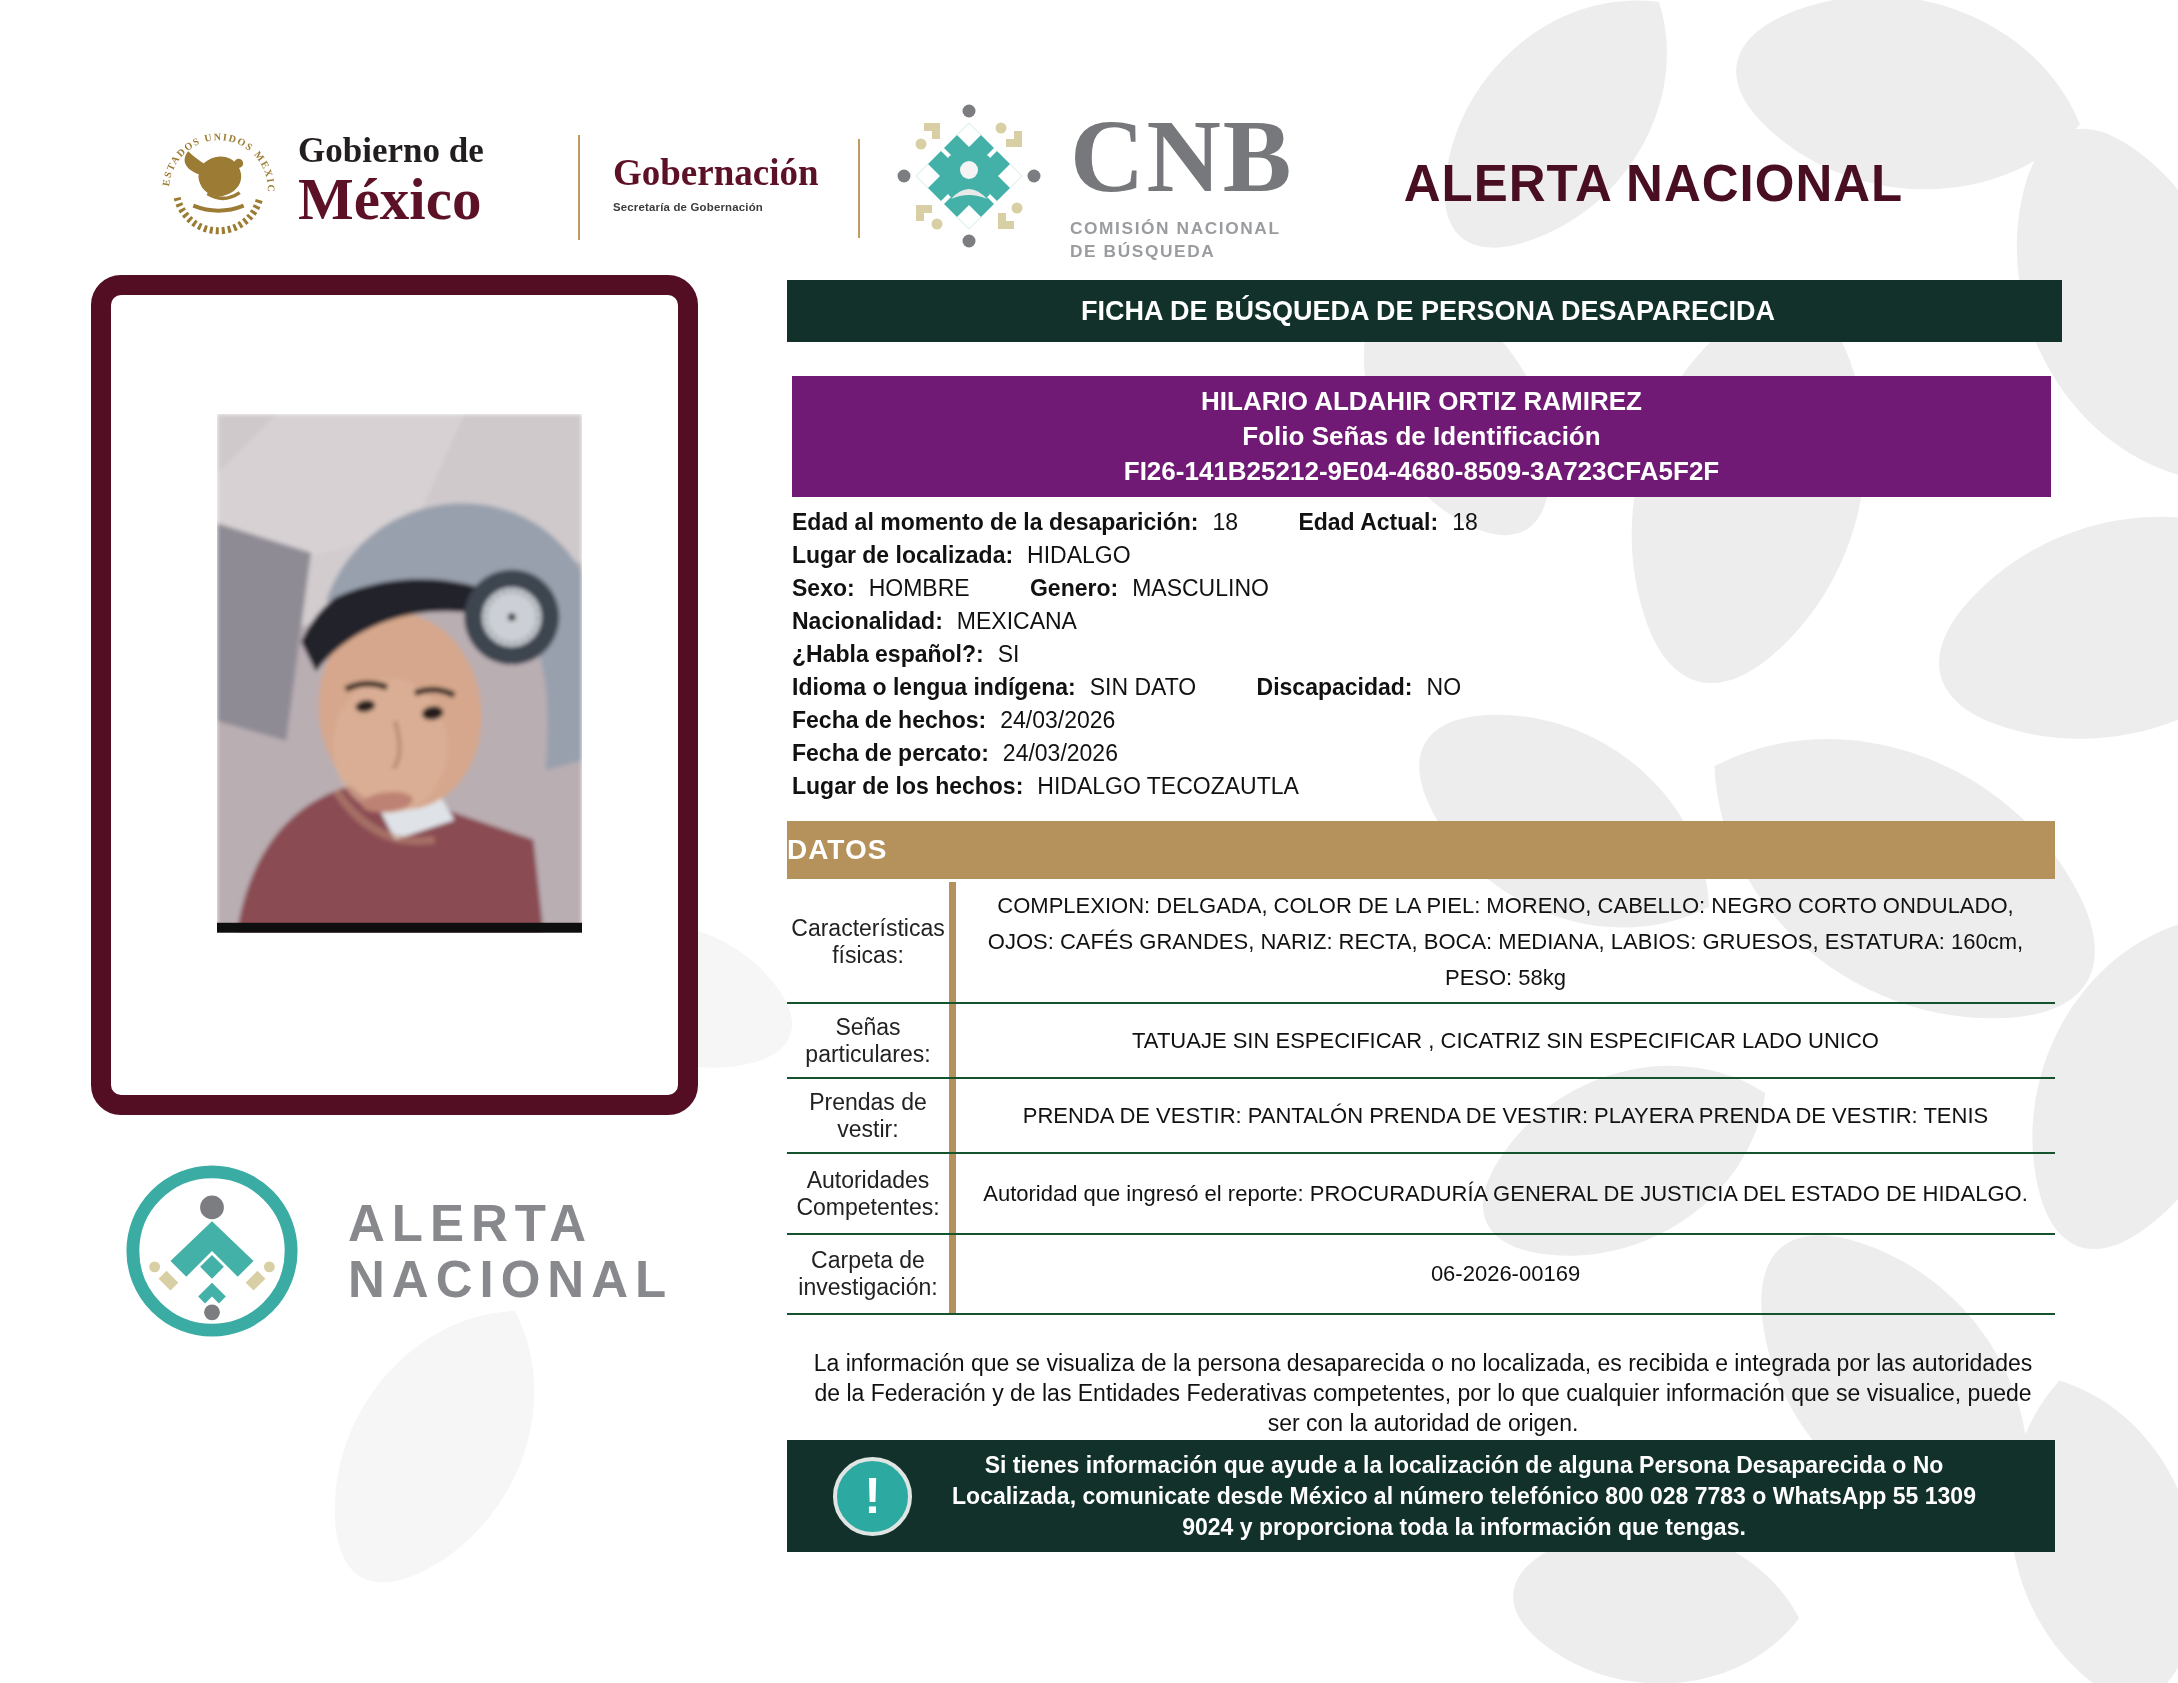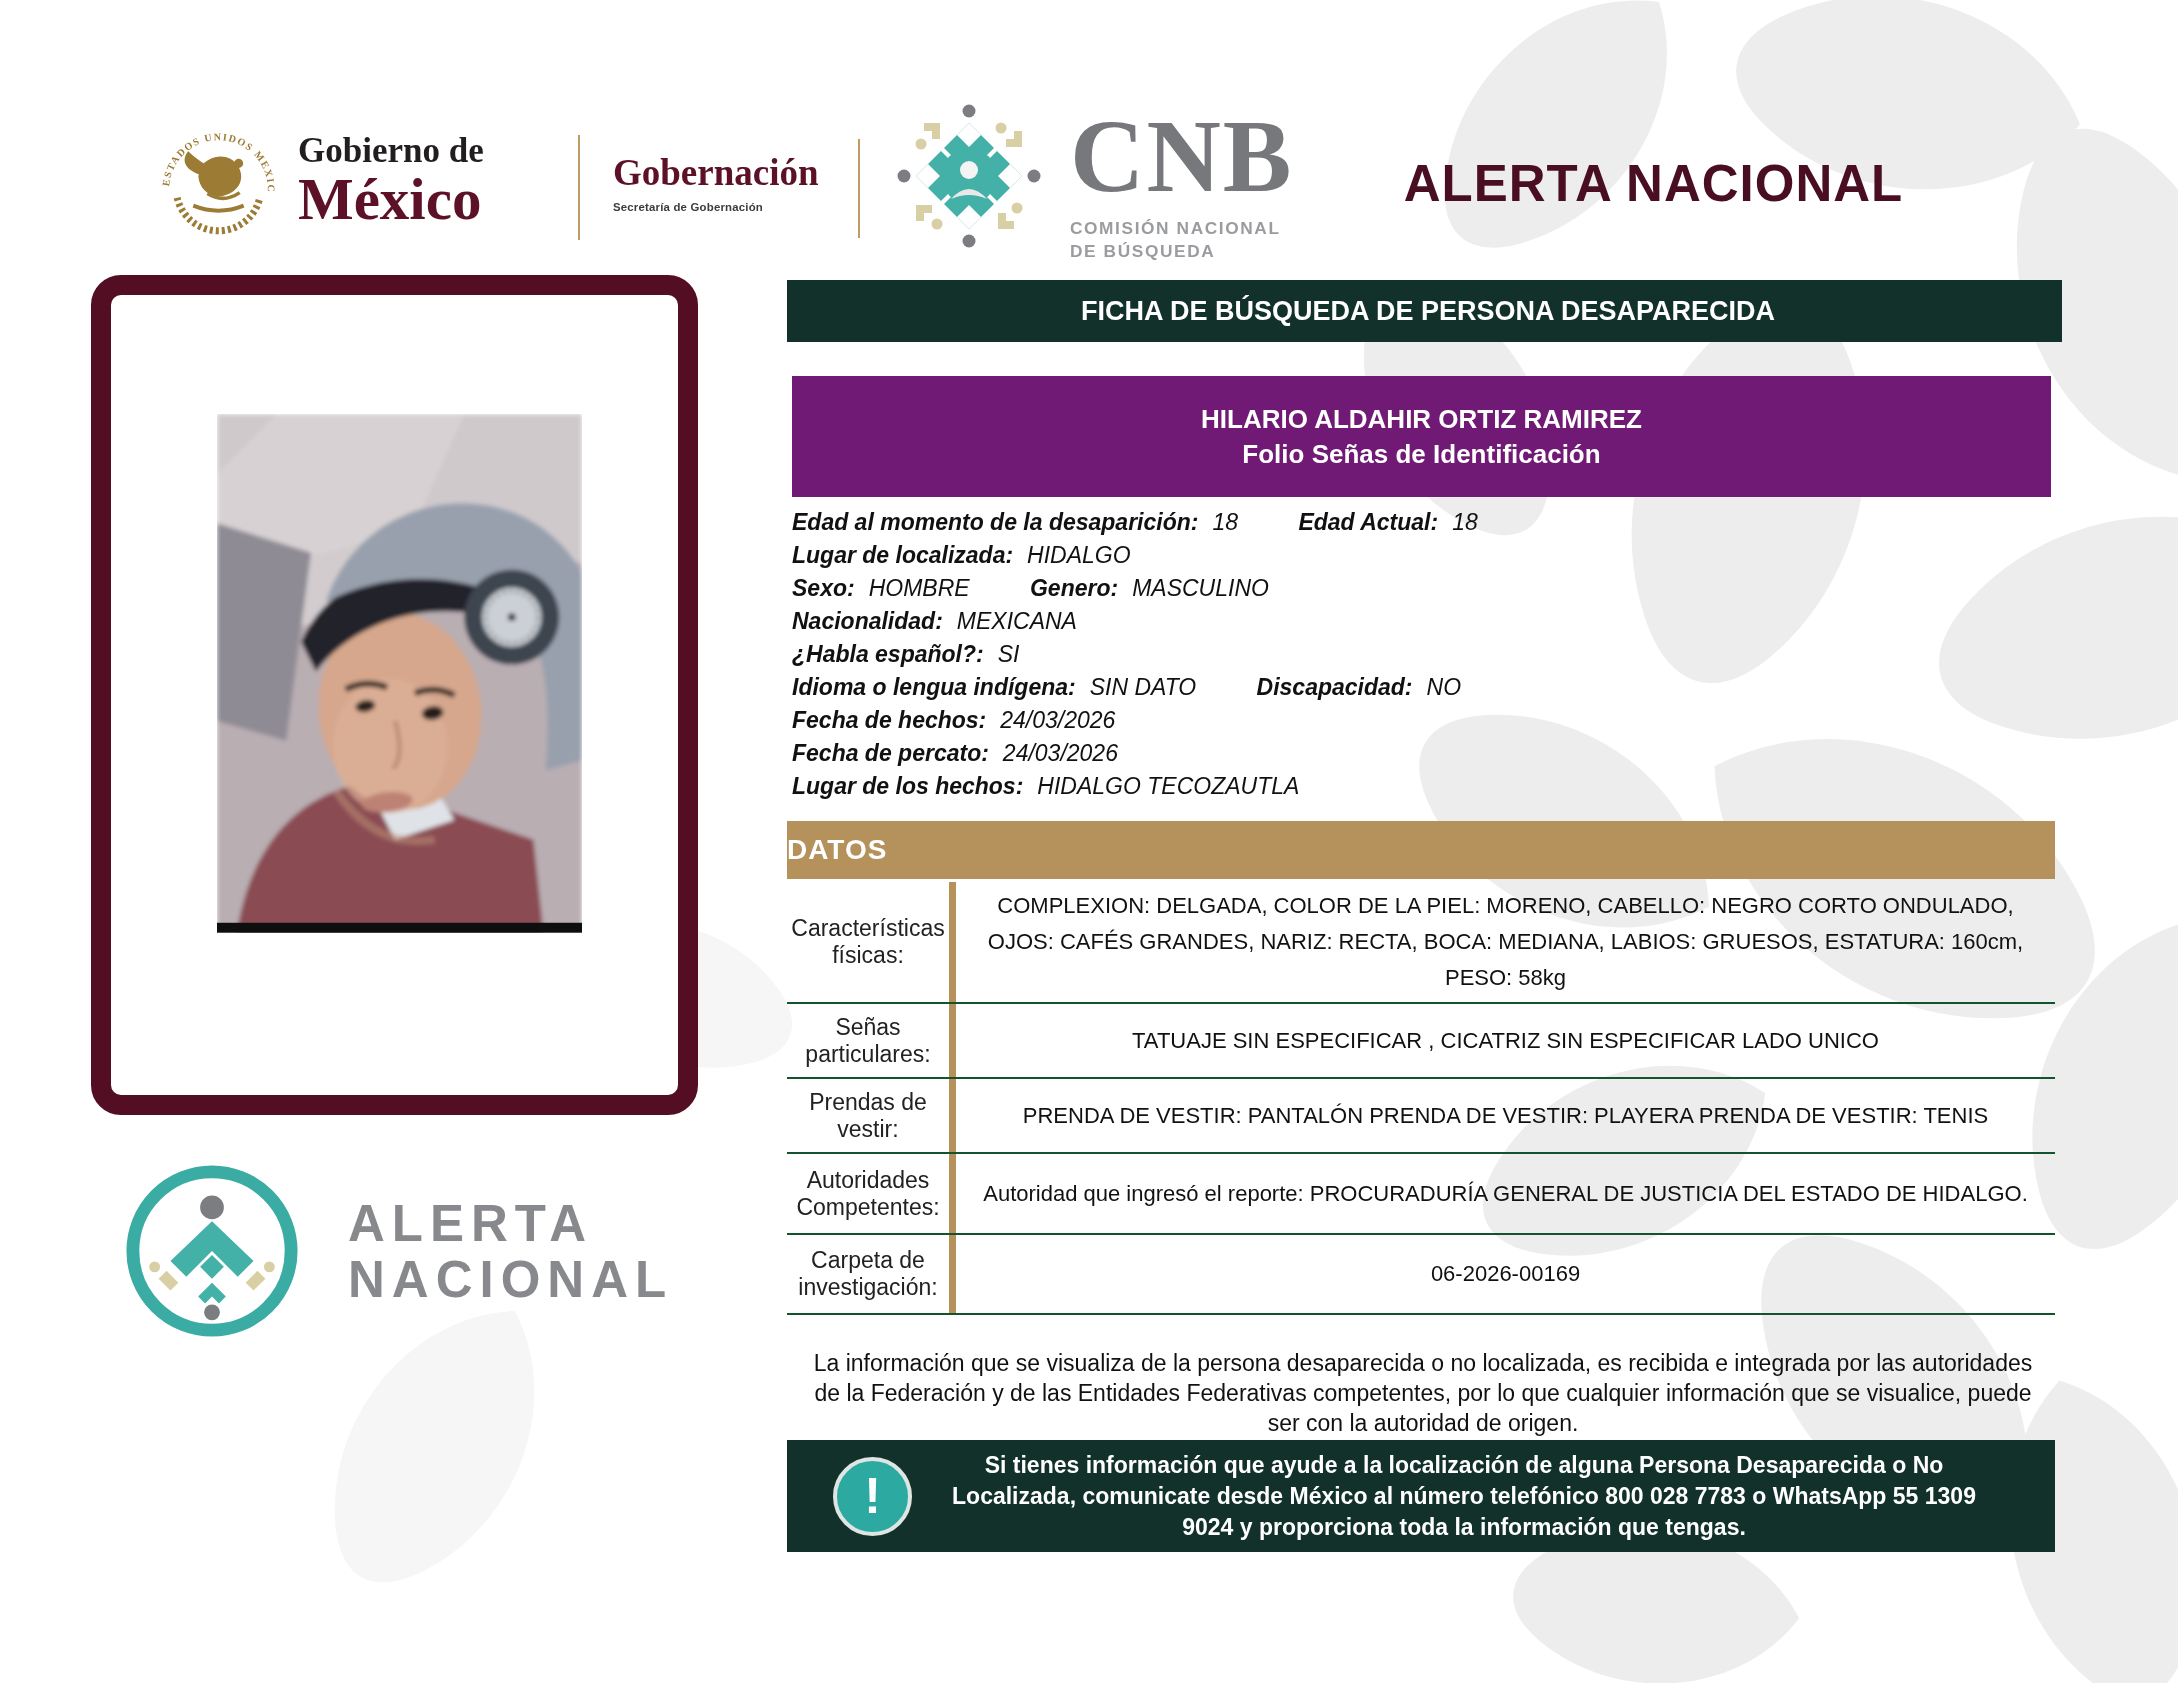--- a/index.html
+++ b/index.html
@@ -26,21 +26,21 @@
                font-size:51px;font-weight:800;color:#490e22;letter-spacing:1px;z-index:1;}
   
   .ficha-bar{position:absolute;left:787px;top:280px;width:1268px;height:62px;background:#12312a;
              display:flex;align-items:center;justify-content:center;color:#fff;font-weight:bold;
              font-size:27px;z-index:1;padding-left:7px;}
   .name-bar{position:absolute;left:792px;top:376px;width:1259px;height:121px;background:#701a75;
             display:flex;flex-direction:column;align-items:center;justify-content:center;
             color:#fff;font-weight:bold;z-index:1;}
   .name-line{font-size:26px;line-height:35px;}
   
-  .fields{position:absolute;left:792px;top:509px;width:1262px;z-index:1;font-style:italic;}
+  .fields{position:absolute;left:792px;top:509px;width:1262px;z-index:1;}
   .frow{height:33px;font-size:23px;white-space:nowrap;}
   .frow b{font-weight:bold;color:#111;}
   .frow .val{font-weight:normal;color:#111;margin-left:14px;}
   .pair2{margin-left:54px;}
   
   .datos-bar{position:absolute;left:787px;top:821px;width:1268px;height:58px;background:#b5915c;
              display:flex;align-items:center;justify-content:flex-start;color:#fff;font-weight:bold;
              font-size:28px;letter-spacing:1px;z-index:1;}
   .datos-table{position:absolute;left:787px;top:882px;width:1268px;z-index:1;}
   .trow{display:flex;border-bottom:2px solid #14532d;}
@@ -203,20 +203,21 @@
         <ellipse cx="172" cy="392" rx="26" ry="10" fill="#bd8273" transform="rotate(-6 172 392)"></ellipse>
         <path d="M120,380 Q160,440 220,430" stroke="#c09478" stroke-width="8" opacity="0.5" fill="none"></path>
       </g>
       <rect y="514" width="369" height="10" fill="#0e0e0e"></rect>
     </svg>
   </div>
 
   <div class="name-bar">
     <div class="name-line">HILARIO ALDAHIR ORTIZ RAMIREZ</div>
     <div class="name-line">Folio Señas de Identificación</div>
+    <div class="name-line">FI26-141B25212-9E04-4680-8509-3A723CFA5F2F</div>
   </div>
 
   <div class="fields">
     <div class="frow">
       <span class="pair"><b>Edad al momento de la desaparición:</b><span class="val">18</span></span>
       <span class="pair pair2"><b>Edad Actual:</b><span class="val">18</span></span>
     </div>
     <div class="frow">
       <span class="pair"><b>Lugar de localizada:</b><span class="val">HIDALGO</span></span>
     </div>

